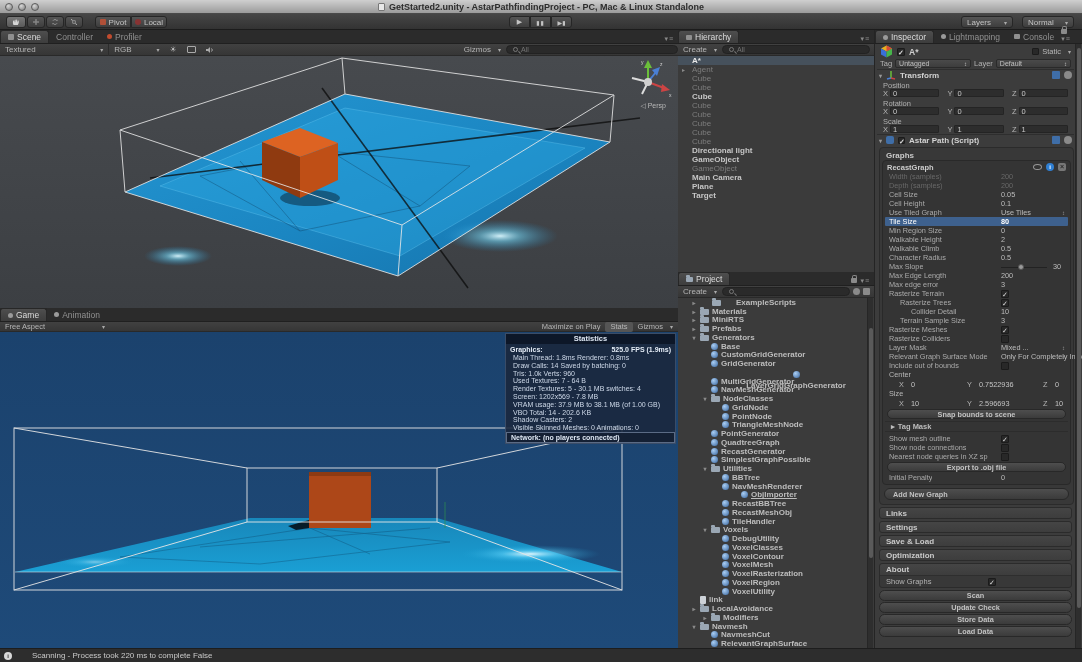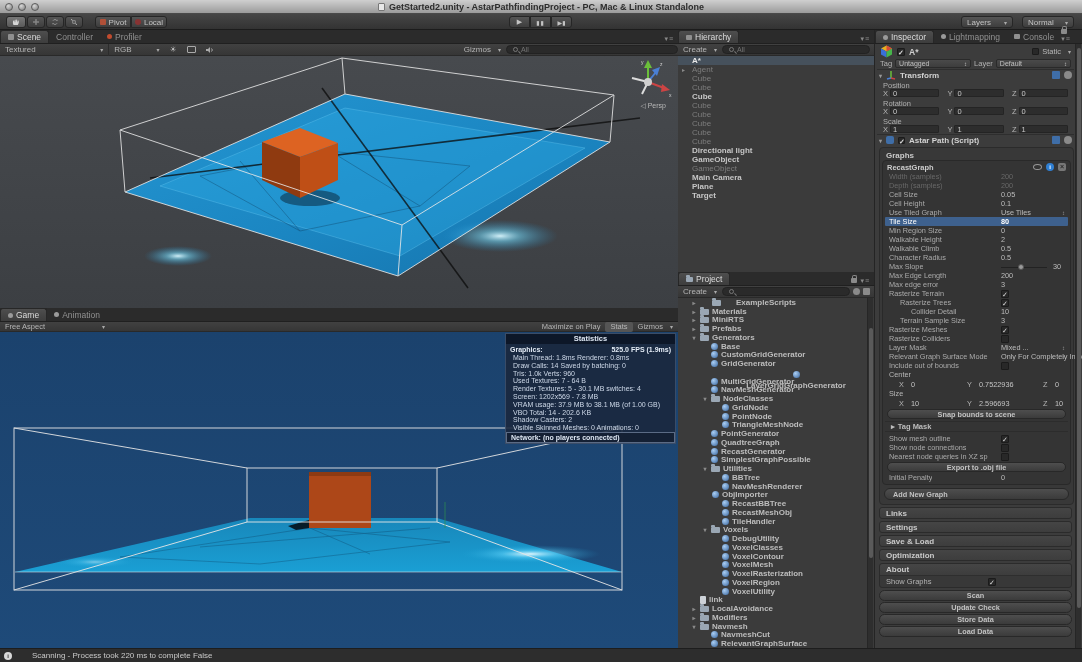--- a/index.html
+++ b/index.html
@@ -603,21 +603,21 @@
       <div class="prow" style="padding-left: 35px;">
         <span class="tri-spacer"></span>
         <span class="ic scripti"></span>
         <span>BBTree</span>
       </div>
       <div class="prow" style="padding-left: 35px;">
         <span class="tri-spacer"></span>
         <span class="ic scripti"></span>
         <span>NavMeshRenderer</span>
       </div>
-      <div class="prow" style="padding-left: 25px;">
+      <div class="prow" style="padding-left: 54px; text-decoration: underline;">
         <span class="tri-spacer"></span>
         <span class="ic scripti"></span>
         <span>ObjImporter</span>
       </div>
       <div class="prow" style="padding-left: 35px;">
         <span class="tri-spacer"></span>
         <span class="ic scripti"></span>
         <span>RecastBBTree</span>
       </div>
       <div class="prow" style="padding-left: 35px;">
@@ -673,21 +673,21 @@
       <div class="prow" style="padding-left: 13px;">
         <span class="tri-spacer"></span>
         <span class="ic doci"></span>
         <span>link</span>
       </div>
       <div class="prow" style="padding-left: 13px;">
         <span class="tri">▸</span>
         <span class="ic folder"></span>
         <span>LocalAvoidance</span>
       </div>
-      <div class="prow" style="padding-left: 13px;">
+      <div class="prow" style="padding-left: 13px; margin-left: 11px;">
         <span class="tri">▸</span>
         <span class="ic folder"></span>
         <span>Modifiers</span>
       </div>
       <div class="prow" style="padding-left: 13px;">
         <span class="tri">▾</span>
         <span class="ic folder"></span>
         <span>Navmesh</span>
       </div>
       <div class="prow" style="padding-left: 24px;">

